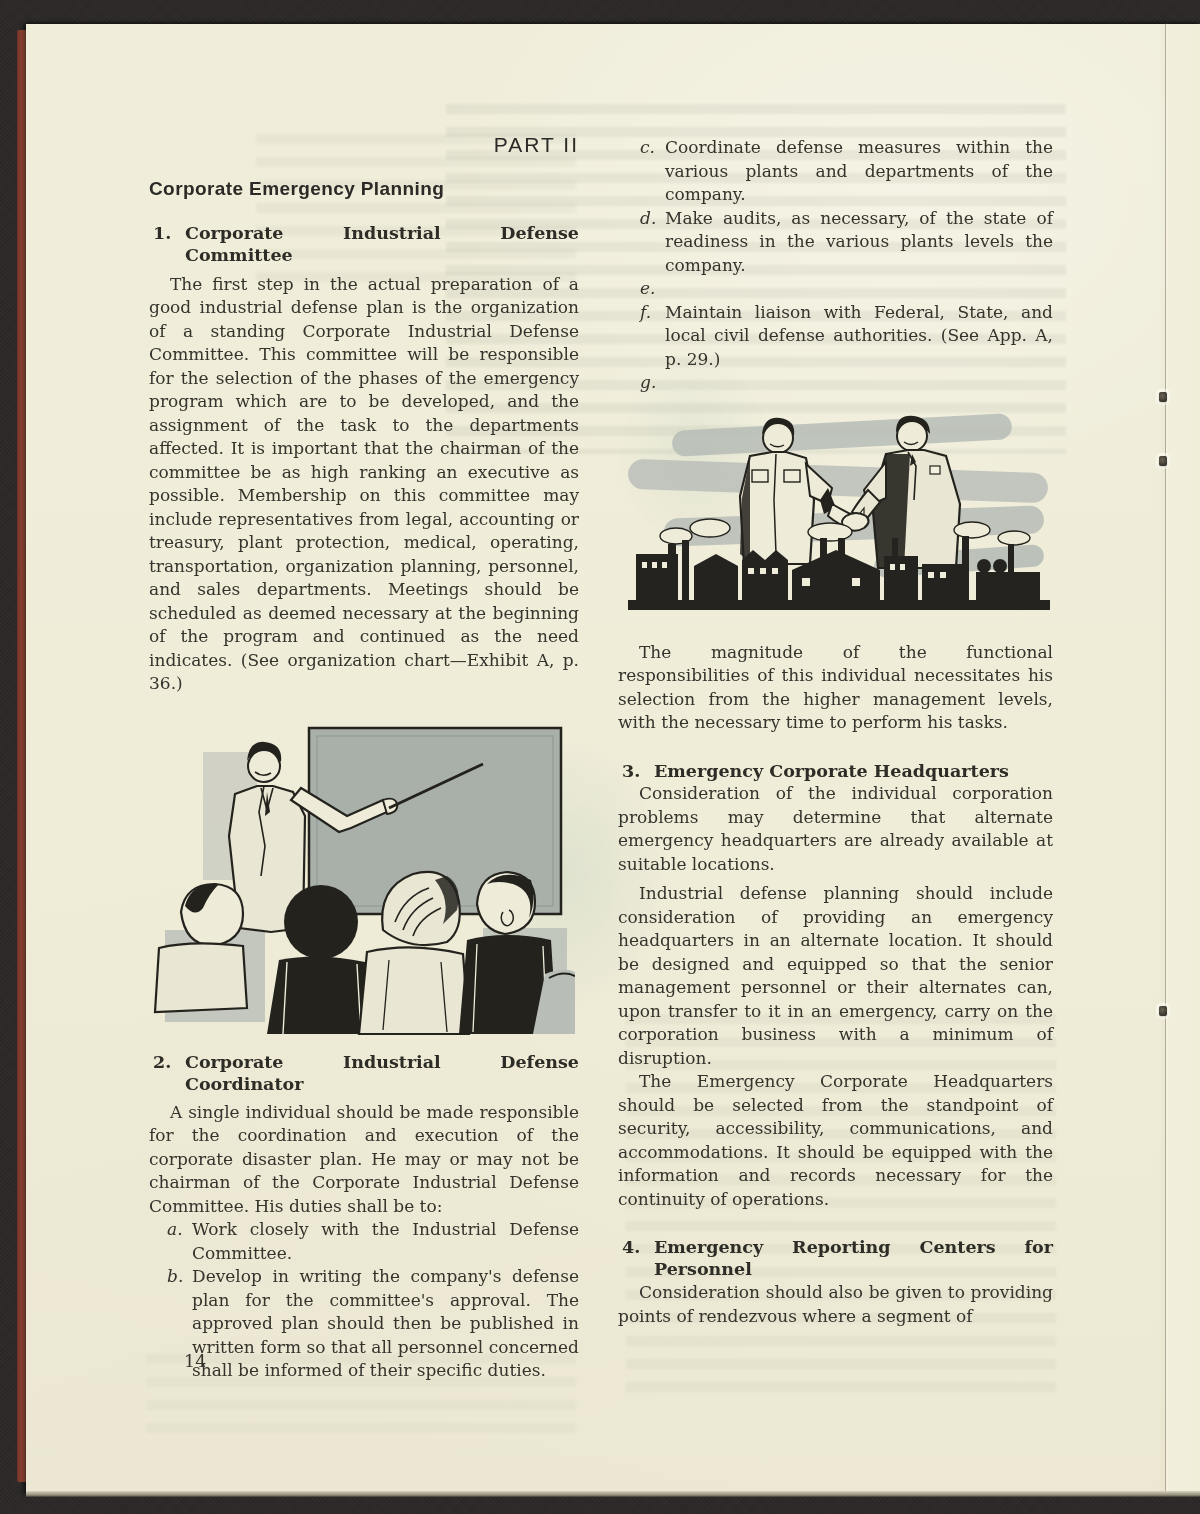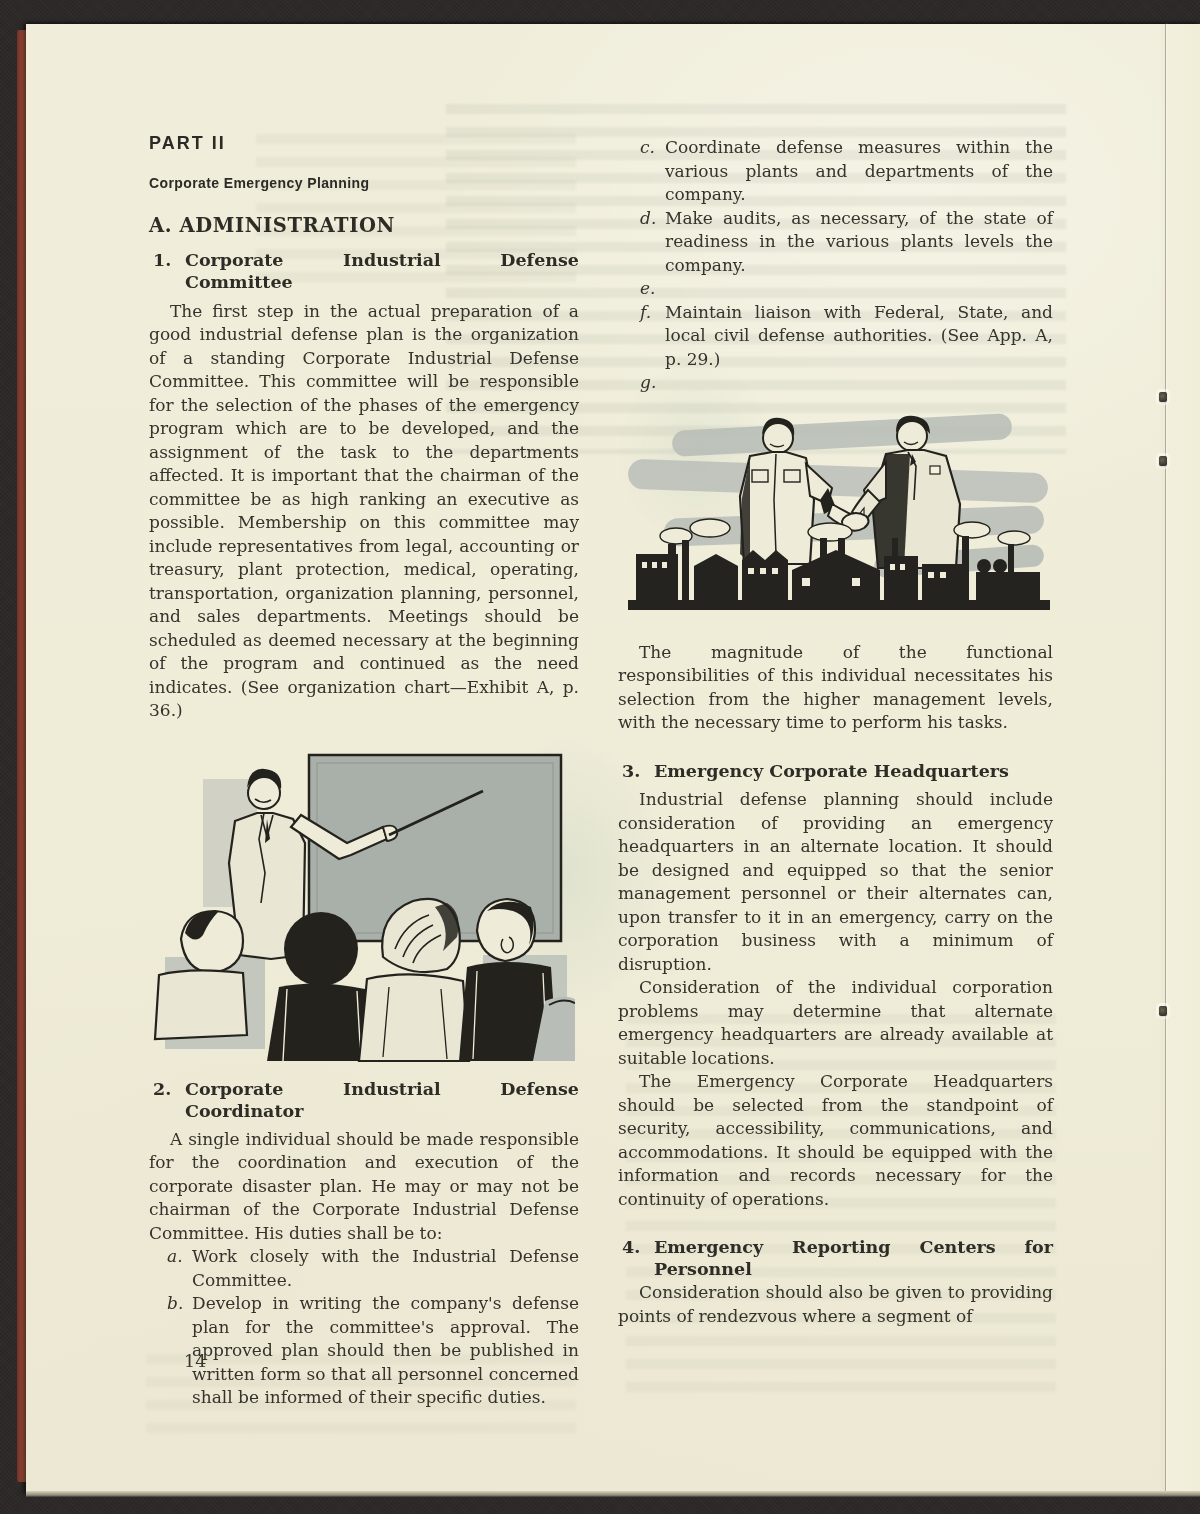--- a/index.html
+++ b/index.html
@@ -52,26 +52,26 @@
   .ghost-blob{
     position:absolute;pointer-events:none;border-radius:50%;
     background:radial-gradient(closest-side, rgba(141,182,160,.17), transparent 72%);
     filter:blur(2px);
   }
   .col{position:absolute;color:#34322b;}
   .col-left{left:123px;top:109px;width:430px;}
   .col-right{left:592px;top:112px;width:435px;}
 
   .part-title{
-    font-family:"Liberation Sans", sans-serif;font-weight:bold;
-    font-size:18px;letter-spacing:2px;color:#2b2a26;margin:0 0 21px 0;
+    font-family:"Liberation Sans", sans-serif;font-weight:normal;
+    font-size:21px;letter-spacing:2px;color:#2b2a26;margin:0 0 21px 0;text-align:right;
   }
   .doc-title{
     font-family:"Liberation Sans", sans-serif;font-weight:bold;
-    font-size:14px;letter-spacing:.4px;color:#2b2a26;margin:0 0 23px 0;
+    font-size:19px;letter-spacing:.4px;color:#2b2a26;margin:0 0 23px 0;
   }
   .section-title{
     font-size:19.5px;font-weight:bold;letter-spacing:.6px;color:#2e2c26;margin:0 0 13px 0;
   }
   .num-heading{
     display:flex;font-weight:bold;font-size:17.5px;line-height:1.25;color:#2e2c26;
   }
   .num-heading .h-marker{flex:0 0 auto;width:32px;padding-left:4px;}
   .num-heading .h-text{flex:1;}
   .num-heading.stretch .h-text{text-align:justify;text-align-last:justify;}
@@ -107,21 +107,20 @@
   <div class="ghost" style="left:420px;top:80px;width:620px;height:350px;"></div>
   <div class="ghost" style="left:230px;top:110px;width:320px;height:150px;opacity:.7;"></div>
   <div class="ghost" style="left:600px;top:990px;width:430px;height:390px;opacity:.75;"></div>
   <div class="ghost" style="left:120px;top:1330px;width:430px;height:90px;opacity:.6;"></div>
   <div class="ghost-blob" style="left:400px;top:660px;width:280px;height:380px;"></div>
   <div class="ghost-blob" style="left:560px;top:300px;width:220px;height:260px;opacity:.8;"></div>
 
   <div class="col col-left">
     <div class="part-title">PART II</div>
     <div class="doc-title">Corporate Emergency Planning</div>
-    <div class="section-title">A. ADMINISTRATION</div>
 
     <div class="num-heading stretch">
       <span class="h-marker">1.</span>
       <span class="h-text">Corporate Industrial Defense Committee</span>
     </div>
     <p class="para" style="margin-top:6px;">The first step in the actual preparation of a good industrial defense plan is the organization of a standing Corporate Industrial Defense Committee.  This committee will be responsible for the selection of the phases of the emergency program which are to be developed, and the assignment of the task to the departments affected.  It is important that the chairman of the committee be as high ranking an executive as possible.  Membership on this committee may include representatives from legal, accounting or treasury, plant protection, medical, operating, transportation, organization planning, personnel, and sales departments.  Meetings should be scheduled as deemed necessary at the beginning of the program and continued as the need indicates.  (See organization chart—Exhibit A, p. 36.)</p>
 
     <div class="figure fig-classroom">
       <svg width="424" height="320" viewBox="0 0 424 320">
 
@@ -298,22 +297,22 @@
         </g>
       </svg>
     </div>
 
     <p class="para">The magnitude of the functional responsibilities of this individual necessitates his selection from the higher management levels, with the necessary time to perform his tasks.</p>
 
     <div class="num-heading mh-26">
       <span class="h-marker">3.</span>
       <span class="h-text">Emergency Corporate Headquarters</span>
     </div>
+    <p class="para">Consideration of the individual corporation problems may determine that alternate emergency headquarters are already available at suitable locations.</p>
     <p class="para" style="margin-top:6px;">Industrial defense planning should include consideration of providing an emergency headquarters in an alternate location.  It should be designed and equipped so that the senior management personnel or their alternates can, upon transfer to it in an emergency, carry on the corporation business with a minimum of disruption.</p>
-    <p class="para">Consideration of the individual corporation problems may determine that alternate emergency headquarters are already available at suitable locations.</p>
     <p class="para">The Emergency Corporate Headquarters should be selected from the standpoint of security, accessibility, communications, and accommodations.  It should be equipped with the information and records necessary for the continuity of operations.</p>
 
     <div class="num-heading justify mh-26">
       <span class="h-marker">4.</span>
       <span class="h-text">Emergency Reporting Centers for Personnel</span>
     </div>
     <p class="para" style="">Consideration should also be given to providing points of rendezvous where a segment of</p>
   </div>
 
   <div class="page-number">14</div>

